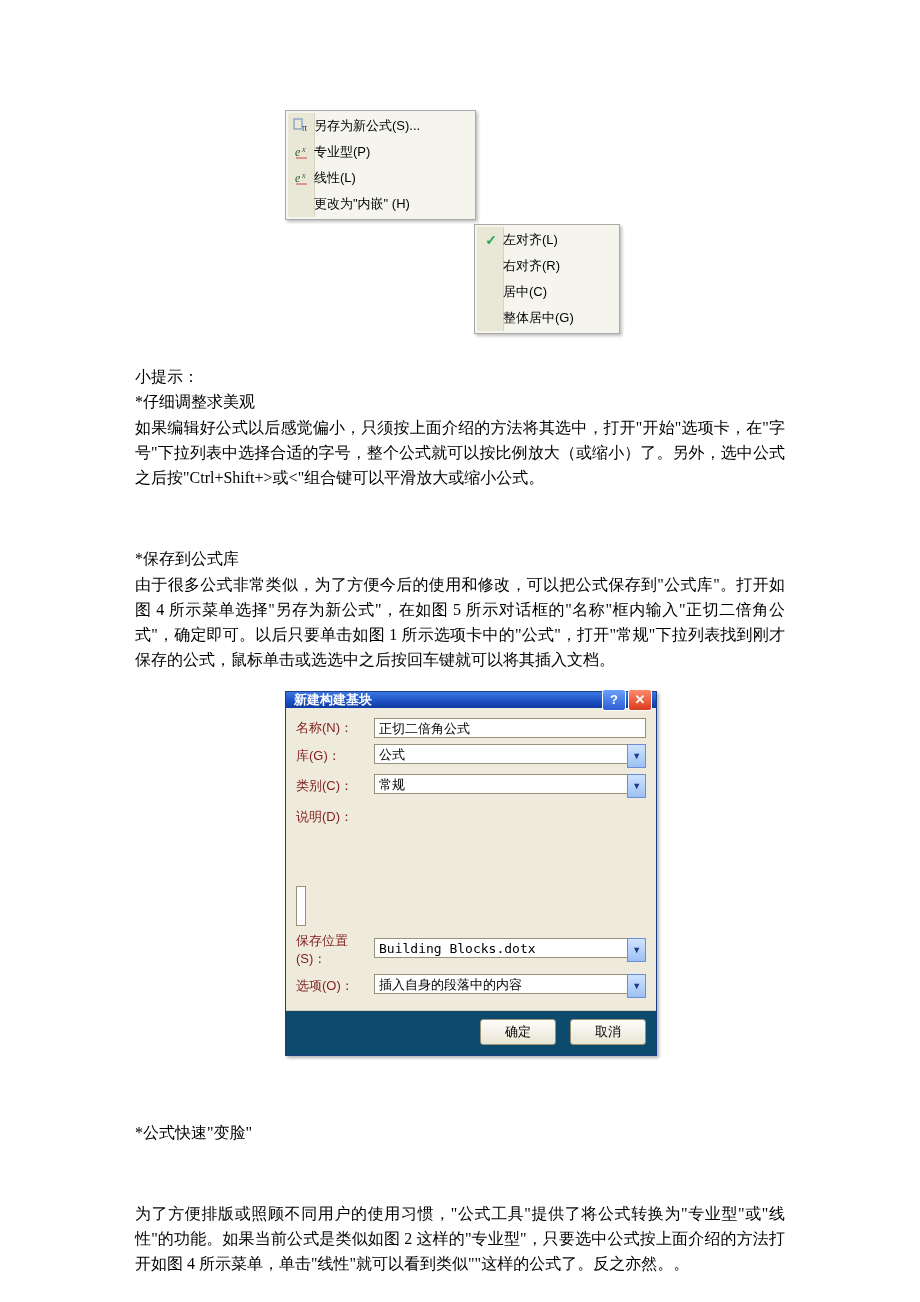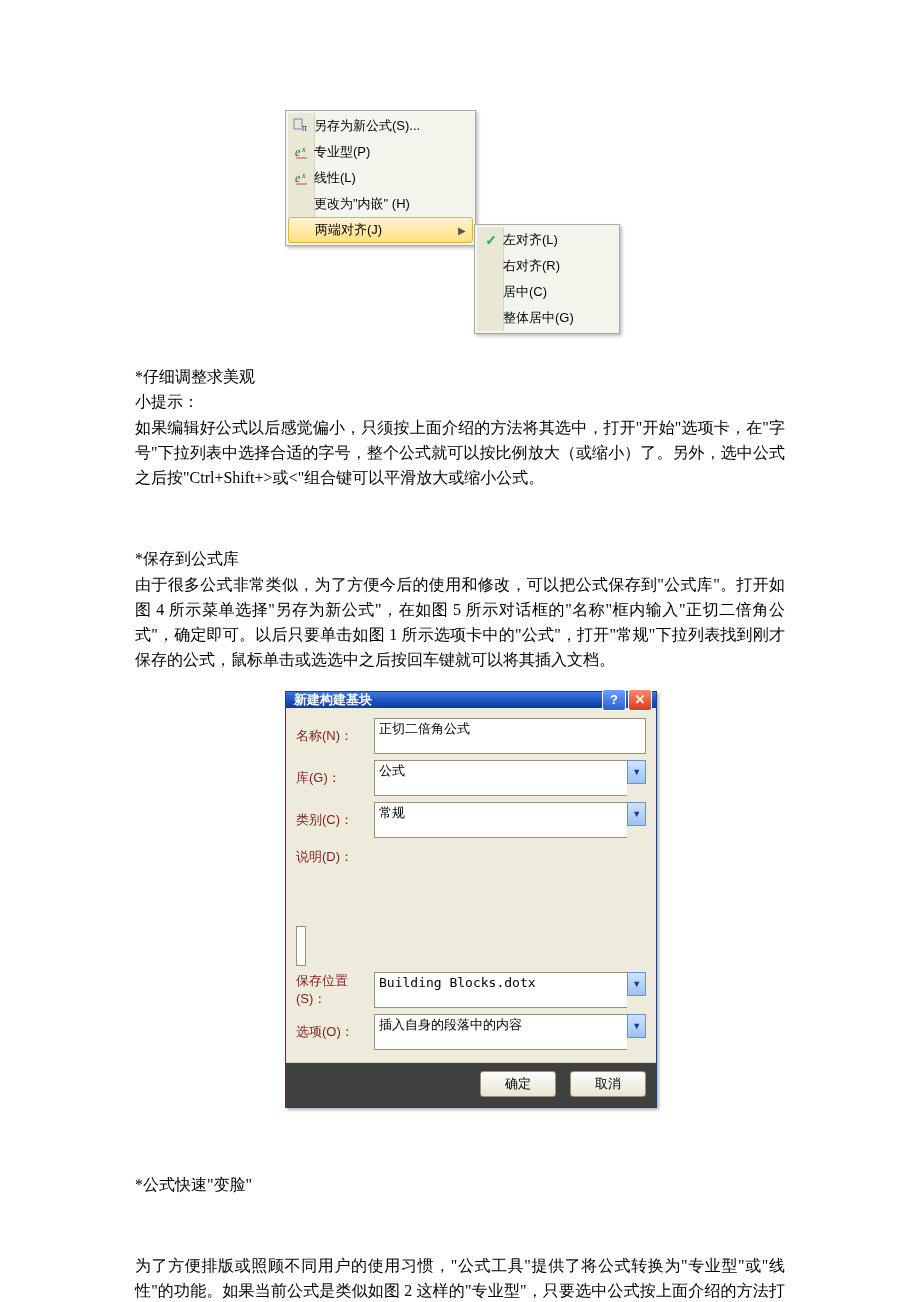--- a/index.html
+++ b/index.html
@@ -142,21 +142,21 @@
     flex: 0 0 78px;
     color:#7f1d1d;
   }
   .dlg-field {
     flex:1;
     position:relative;
   }
   .dlg-input {
     width:100%;
     box-sizing:border-box;
-    height:36px;
+    height:20px;
     border:1px solid #9a9278;
     background:#fff;
     padding:0 4px;
     font-family:"SimSun","Tahoma",monospace;
     font-size:13px;
     line-height:20px;
   }
   .dlg-input.multi { height:40px; }
   .dlg-combo {
     display:flex;
@@ -164,21 +164,21 @@
   .dlg-combo .dlg-input { border-right:none; }
   .dlg-combo-btn {
     width:18px; height:22px;
     border:1px solid #6b8fd6;
     background: linear-gradient(#cfe3ff,#9dc1f3);
     display:flex; align-items:center; justify-content:center;
     color:#1a3a8a;
     font-size:9px;
   }
   .dlg-footer {
-    background:#404040;
+    background:#0c4a6e;
     border-top:1px solid #d6d0bc;
     padding:8px 10px 10px 10px;
     display:flex;
     justify-content:flex-end;
     gap:14px;
   }
   .dlg-btn {
     min-width:74px;
     height:24px;
     background: linear-gradient(#fdfdfb,#e9e5d3);
@@ -227,25 +227,20 @@
           </svg>
         </span>
         <span class="menu-label">线性(L)</span>
       </div>
 
       <div class="menu-item">
         <span class="menu-icon-col"></span>
         <span class="menu-label">更改为"内嵌" (H)</span>
       </div>
 
-      <div class="menu-item hover">
-        <span class="menu-icon-col"></span>
-        <span class="menu-label">两端对齐(J)</span>
-        <span class="menu-arrow">▶</span>
-      </div>
     </div>
 
     <div class="menu sub">
       <div class="menu-item">
         <span class="menu-icon-col">
             <span class="check-icon">✓</span>
           </span>
         <span class="menu-label">左对齐(L)</span>
       </div>
       <div class="menu-item">
@@ -256,22 +251,22 @@
         <span class="menu-icon-col"></span>
         <span class="menu-label">居中(C)</span>
       </div>
       <div class="menu-item">
         <span class="menu-icon-col"></span>
         <span class="menu-label">整体居中(G)</span>
       </div>
     </div>
   </div>
 
+  <p class="body">小提示：</p>
   <p class="body">*仔细调整求美观</p>
-  <p class="body">小提示：</p>
   <p class="body">如果编辑好公式以后感觉偏小，只须按上面介绍的方法将其选中，打开"开始"选项卡，在"字号"下拉列表中选择合适的字号，整个公式就可以按比例放大（或缩小）了。另外，选中公式之后按"Ctrl+Shift+&gt;或&lt;"组合键可以平滑放大或缩小公式。</p>
   <p class="gap"></p>
   <p class="body">*保存到公式库</p>
   <p class="body">由于很多公式非常类似，为了方便今后的使用和修改，可以把公式保存到"公式库"。打开如图 4 所示菜单选择"另存为新公式"，在如图 5 所示对话框的"名称"框内输入"正切二倍角公式"，确定即可。以后只要单击如图 1 所示选项卡中的"公式"，打开"常规"下拉列表找到刚才保存的公式，鼠标单击或选选中之后按回车键就可以将其插入文档。</p>
 
   <div class="dialog-wrap">
     <div class="dlg">
       <div class="dlg-title">
         <span class="dlg-title-text">新建构建基块</span>
         <span class="dlg-title-btn help">?</span>

